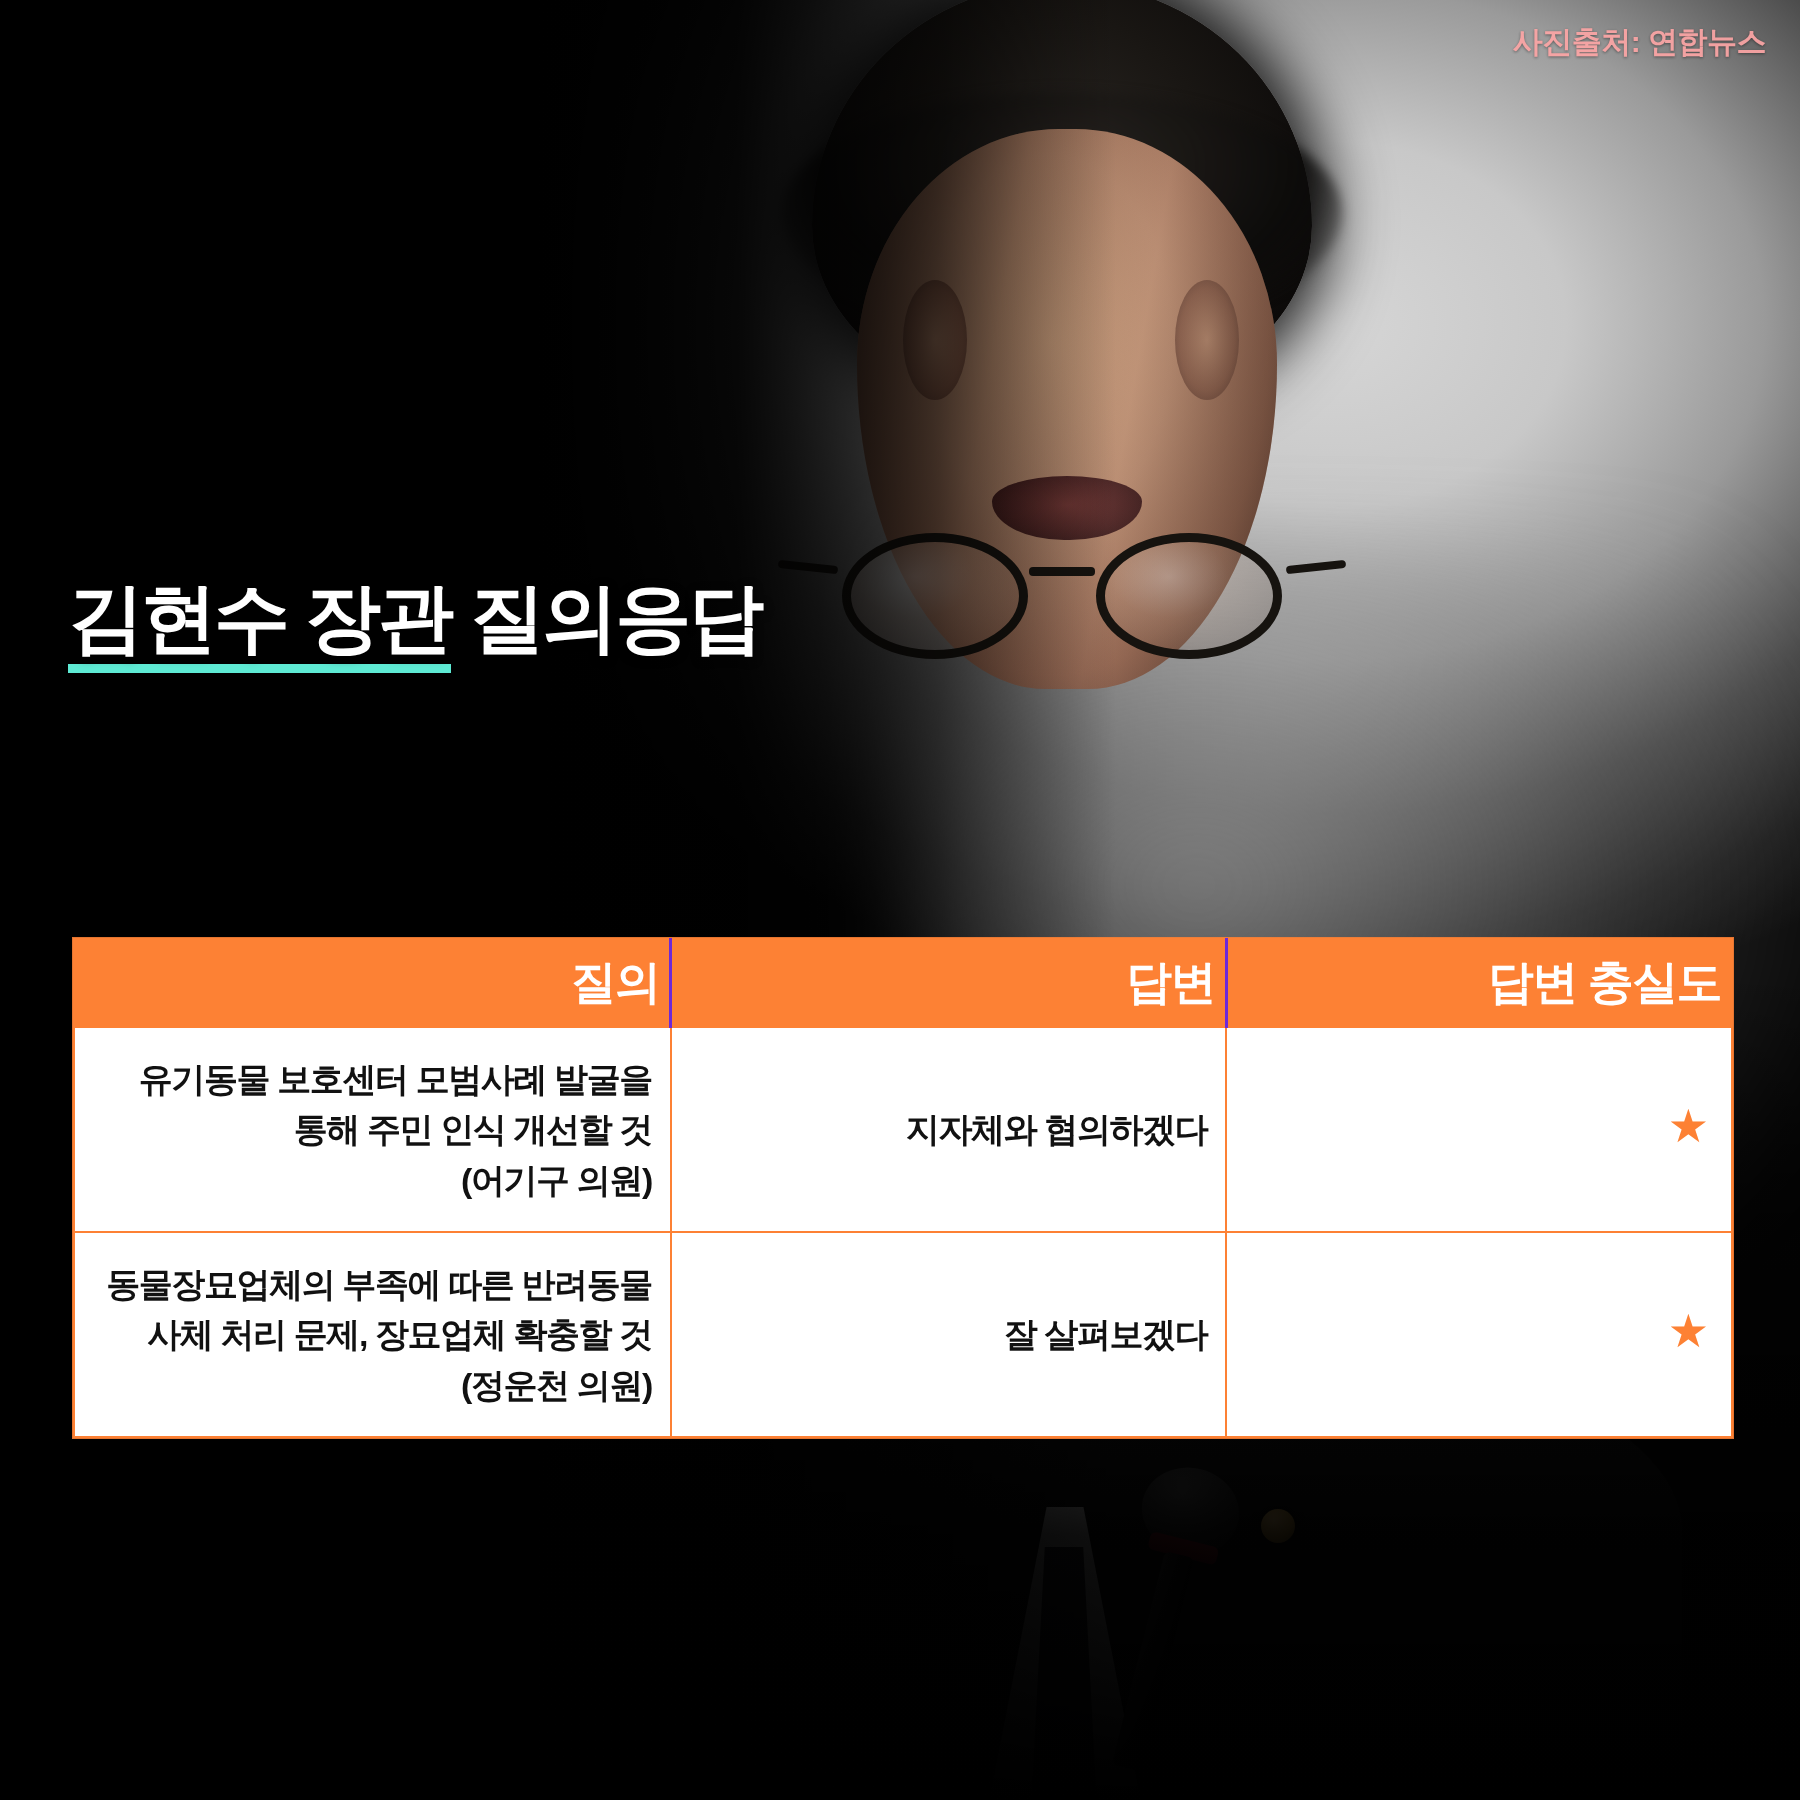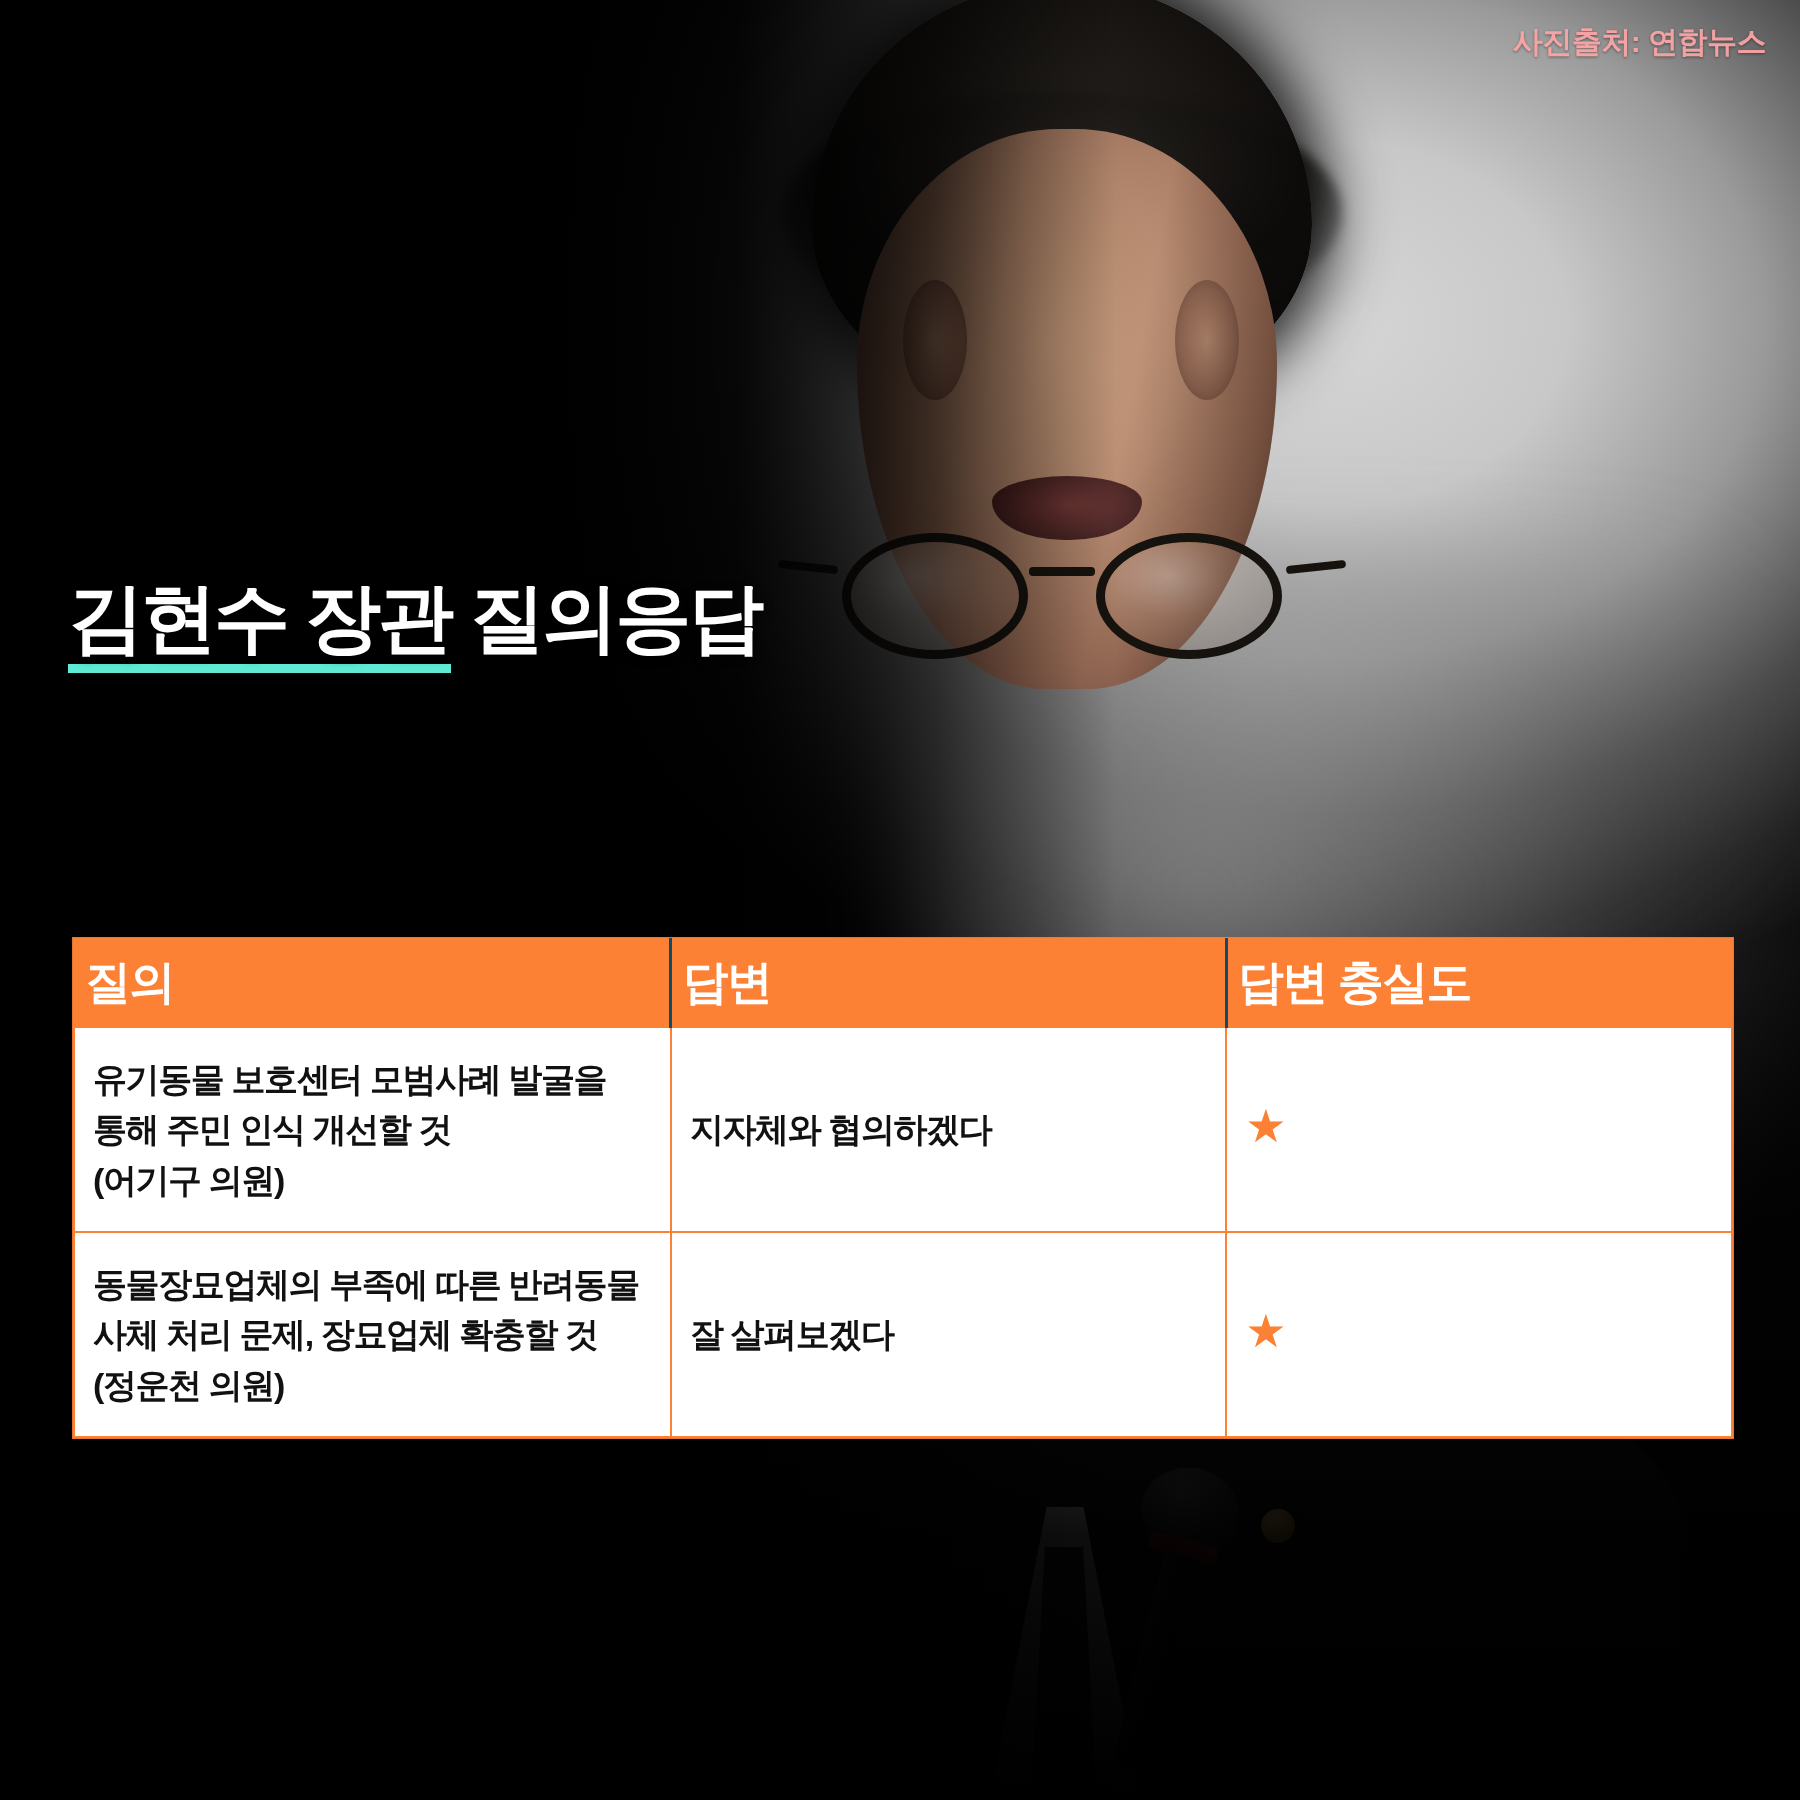--- a/index.html
+++ b/index.html
@@ -156,34 +156,34 @@
   .qa-table {
     position: absolute; left: 73px; top: 938px;
     width: 1660px;
     border-collapse: collapse;
     table-layout: fixed;
     background: #fff;
     box-shadow: 0 0 0 1px rgba(253,129,52,.9);
   }
   .qa-table th, .qa-table td {
     border: 2px solid #FD8134;
-    text-align: left;
+    text-align: right;
     vertical-align: middle;
   }
   .qa-table thead th {
     background: #FD8134;
     color: #ffffff;
     font-size: 46px;
     font-weight: 800;
     letter-spacing: -1.6px;
     height: 86px;
     padding: 0 10px;
     border-color: #FD8134;
   }
-  .qa-table thead th + th { border-left: 3px solid #0c4a6e; }
+  .qa-table thead th + th { border-left: 3px solid #6d28d9; }
   .qa-table tbody td {
     color: #111111;
     font-size: 34px;
     font-weight: 700;
     letter-spacing: -1.4px;
     line-height: 1.48;
     padding: 26px 18px;
     background: #ffffff;
   }
   .col-q   { width: 36%; }

